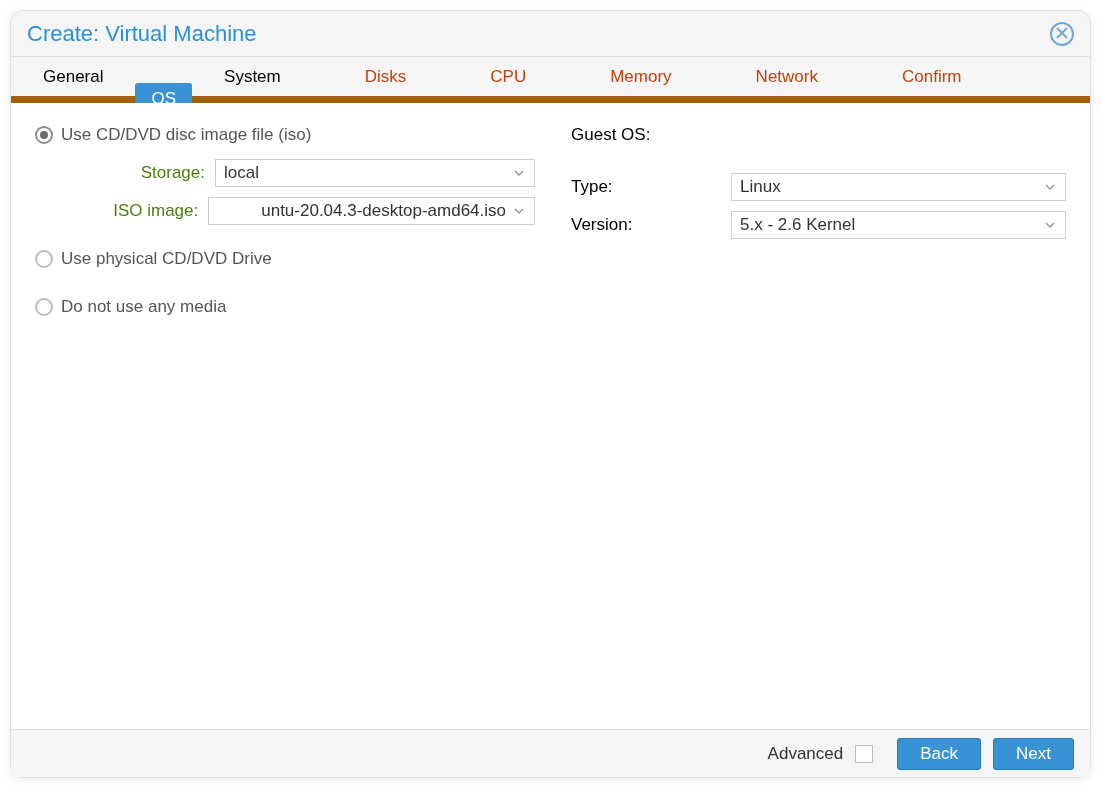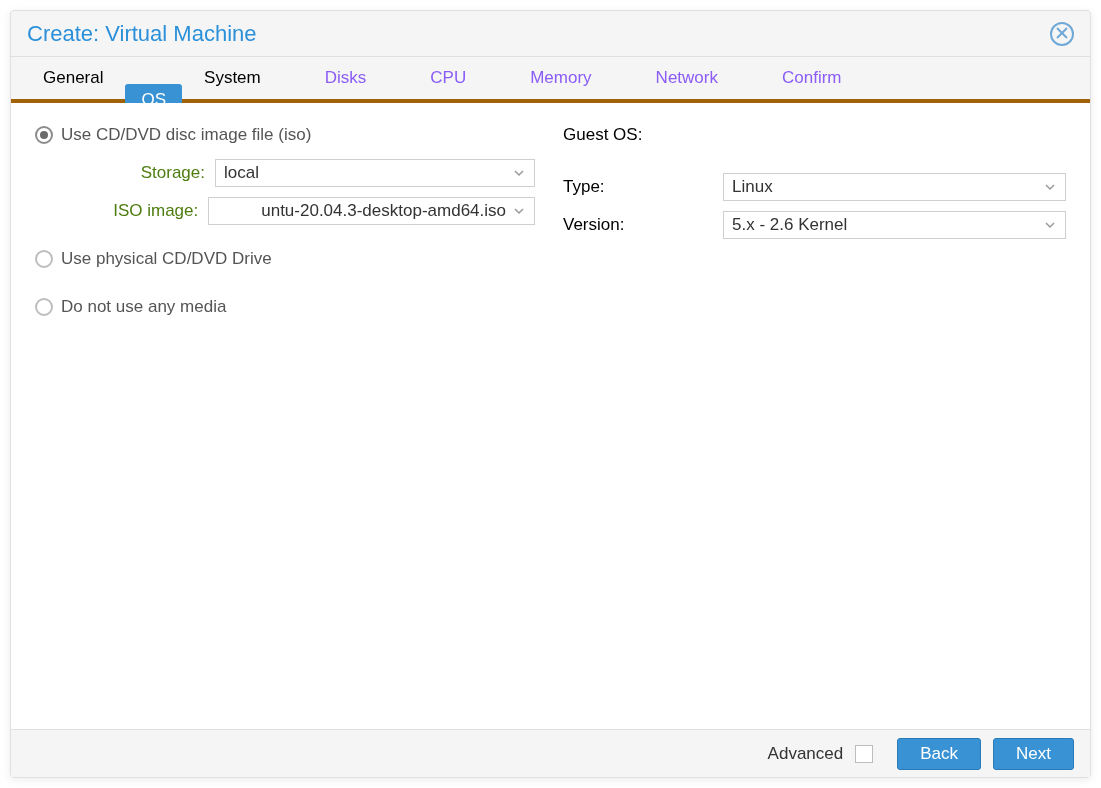--- a/index.html
+++ b/index.html
@@ -17,21 +17,21 @@
       position: relative;
     }
     .dialog {
       position: absolute;
       top: 10px;
       left: 10px;
       width: 1081px;
       height: 768px;
       background: #f5f5f5;
       border: 1px solid #e0e0e0;
-      border-radius: 4px;
+      border-radius: 13px;
       box-shadow: 0 2px 8px rgba(0,0,0,0.08);
       display: flex;
       flex-direction: column;
     }
     .titlebar {
       height: 46px;
       display: flex;
       align-items: center;
       padding: 0 16px;
       border-bottom: 1px solid #e0e0e0;
@@ -53,41 +53,41 @@
       cursor: pointer;
       color: #6fa8d6;
     }
     .close-btn svg { width: 12px; height: 12px; }
 
     .tabs {
       height: 46px;
       display: flex;
       align-items: center;
       padding: 0 16px;
-      gap: 6px;
-      border-bottom: 4px solid #a16207;
+      gap: 16px;
+      border-bottom: 7px solid #a16207;
       background: #f5f5f5;
     }
     .tab {
       padding: 6px 16px;
       border-radius: 3px;
       font-size: 17px;
       cursor: pointer;
     }
     .tab.enabled { color: #000; }
     .tab.active { background: #3892d4; color: #fff; margin-top: 44px; }
-    .tab.disabled { color: #8b5cf6; }
+    .tab.disabled { color: #c2410c; }
     .tab-spacer { width: 20px; }
 
     .content {
       flex: 1;
       background: #fff;
       display: flex;
       padding: 22px 24px;
-      gap: 28px;
+      gap: 36px;
       justify-content: space-between;
     }
     .col-left { width: 500px; }
     .col-right { flex: 1; }
 
     .radio-row {
       display: flex;
       align-items: center;
       gap: 8px;
       margin-bottom: 14px;

